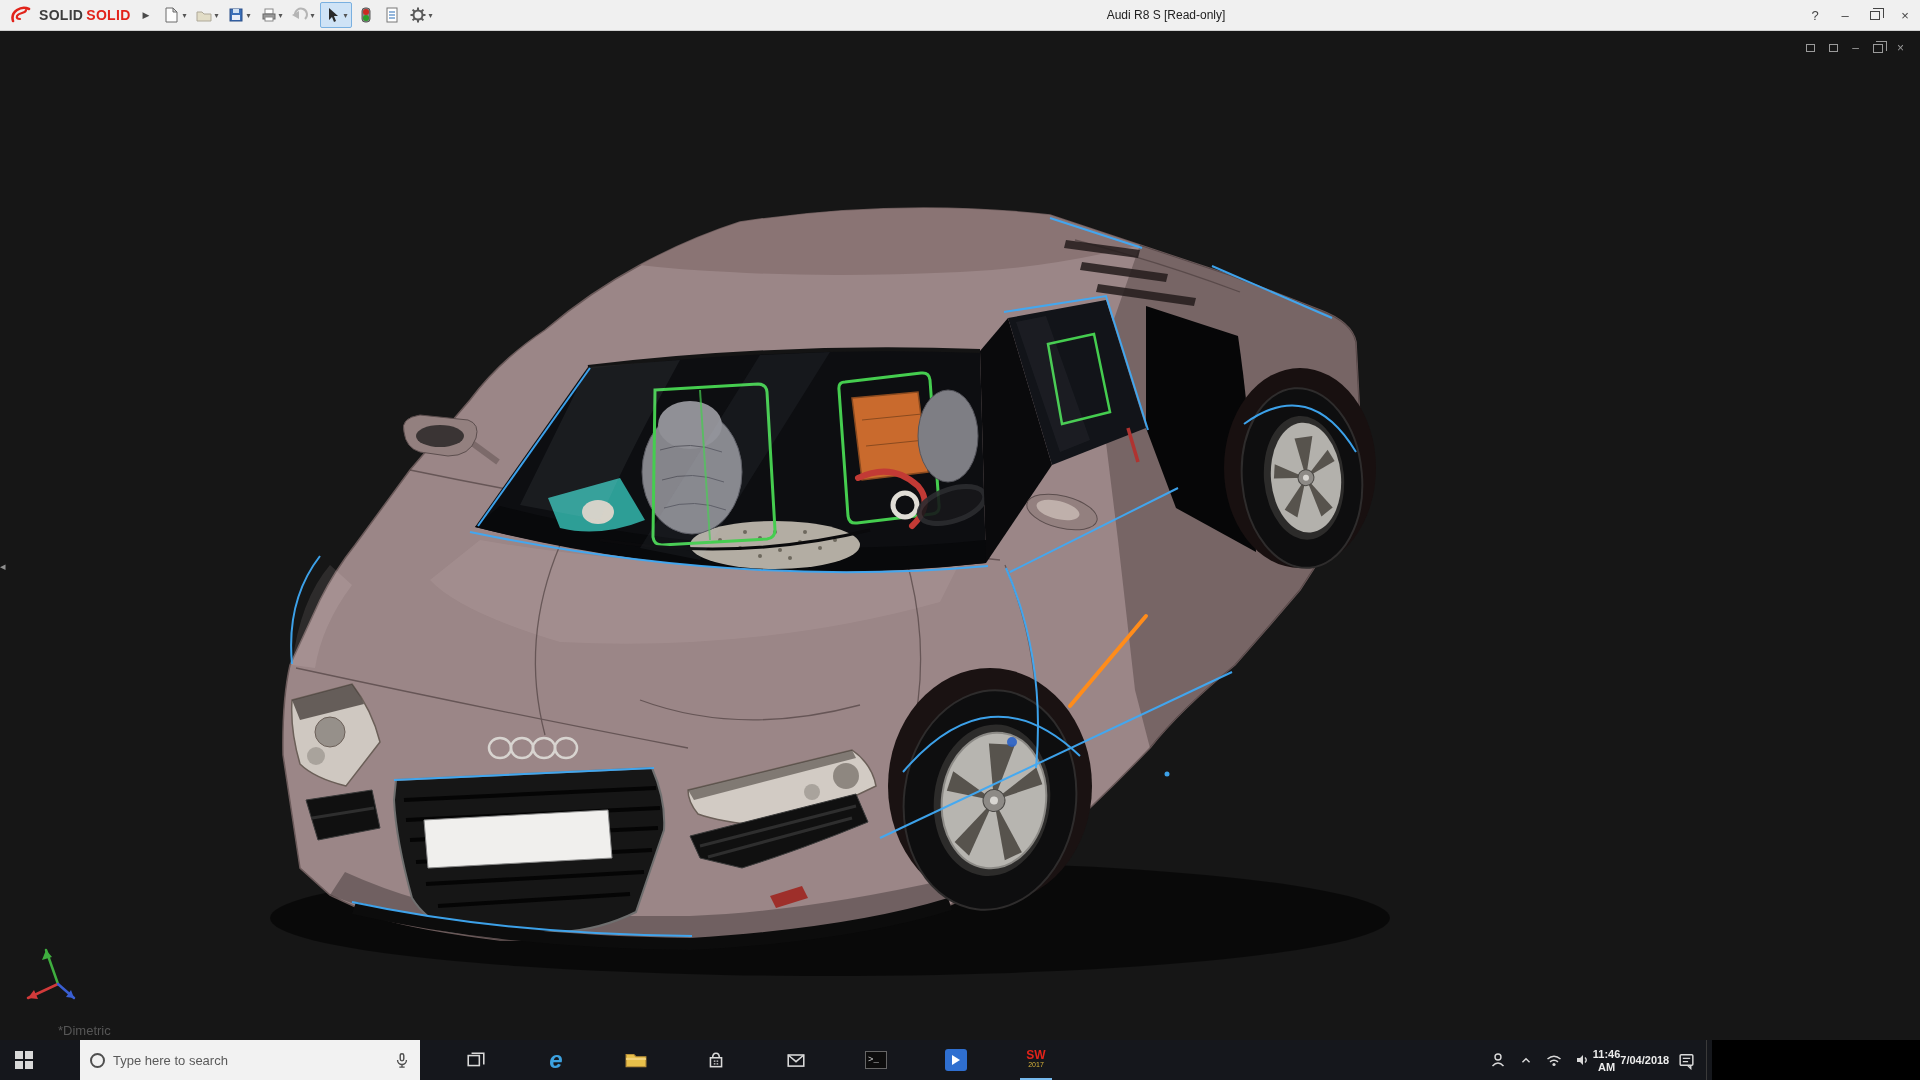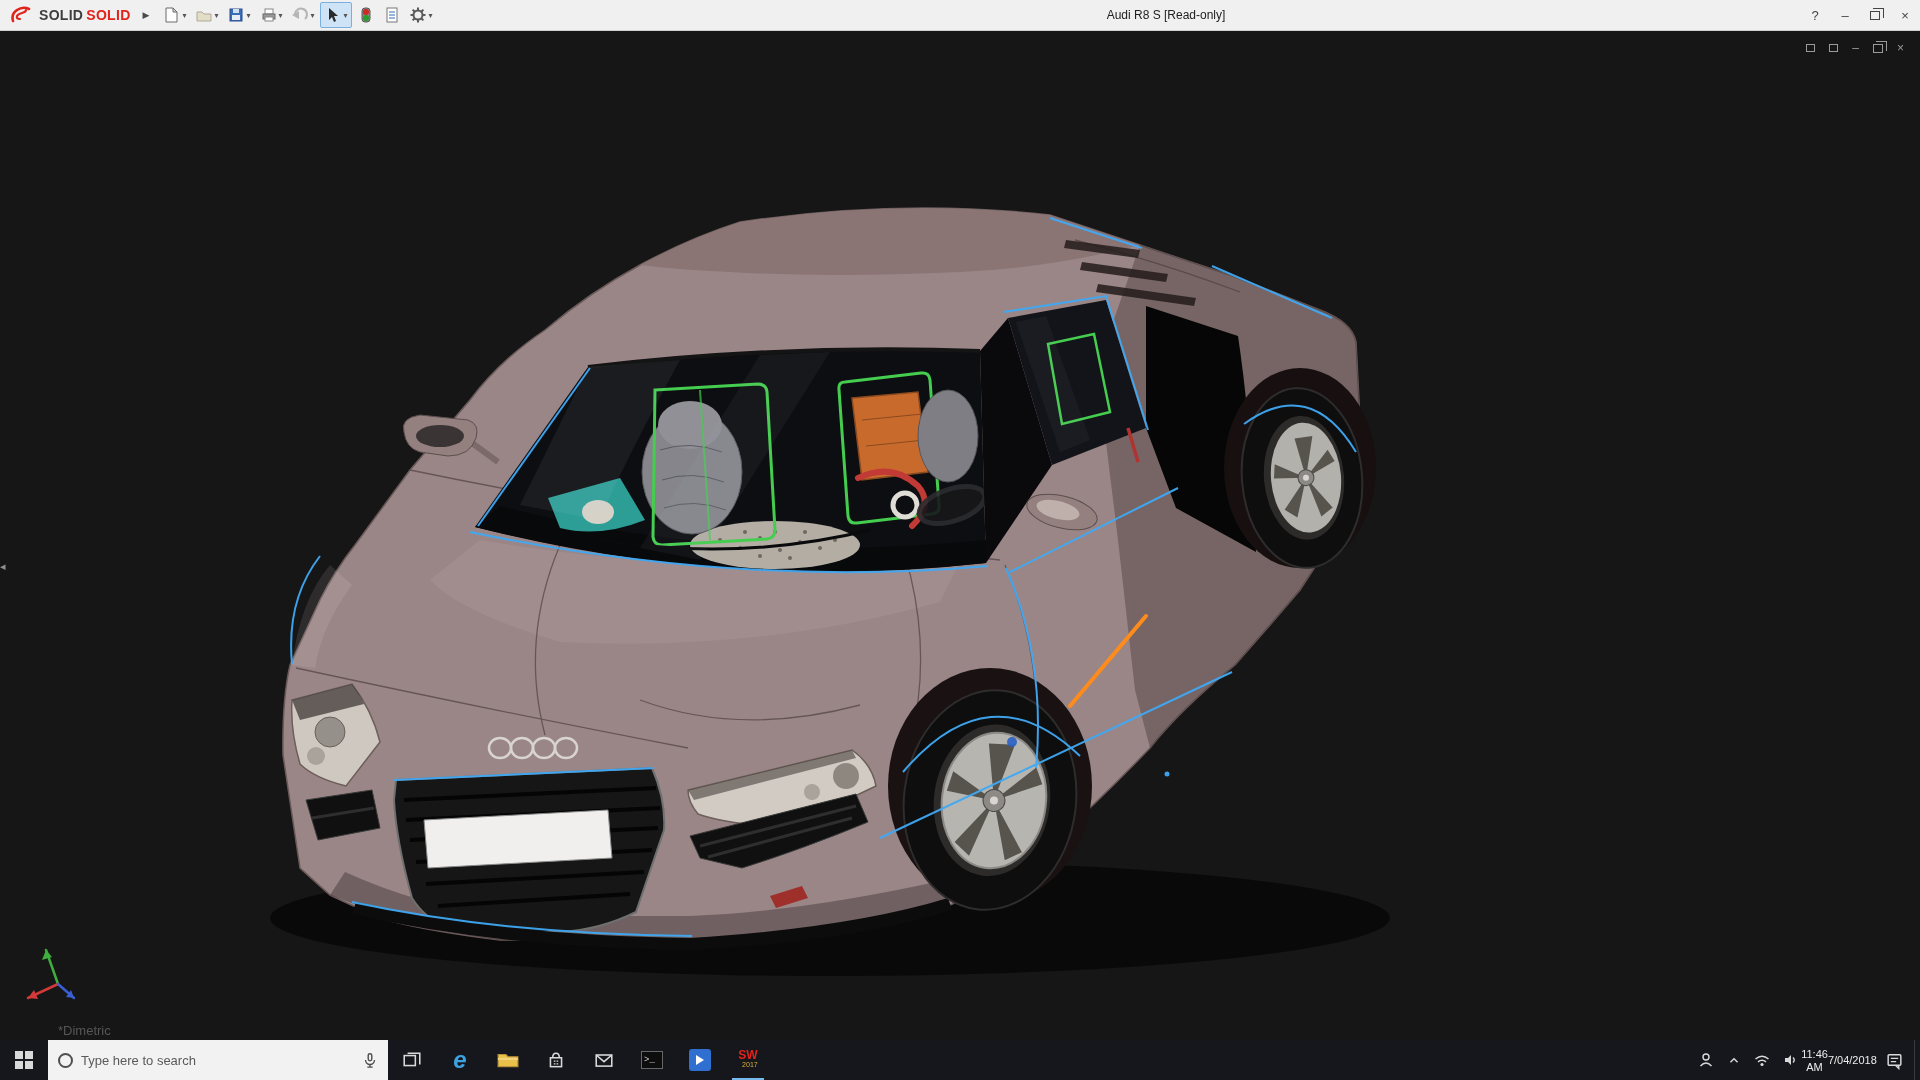--- a/index.html
+++ b/index.html
@@ -33,44 +33,44 @@
   .scene { position:absolute; top:0; left:0; }
   .doc-controls { position:absolute; top:10px; right:16px; display:flex; align-items:center; gap:14px; }
   .doc-controls .dbtn { color:#9a9a9a; font-size:12px; display:flex; align-items:center; justify-content:center; }
   .box-glyph { width:9px; height:8px; border:1px solid #9a9a9a; display:inline-block; }
   .restore-glyph.dim { border-color:#9a9a9a; }
   .restore-glyph.dim::before { border-color:#9a9a9a; }
   .orientation-label { position:absolute; left:14px; bottom:2px; font-size:13px; color:#565656;margin-left:44px; }
   .flyout-arrow { position:absolute; left:0px; top:529px; color:#8f8f8f; font-size:11px; }
 
   
-  .taskbar { position:absolute; bottom:0; left:0; width:1920px; height:40px;
-             background:var(--taskbar-bg,#15171c); display:flex; align-items:stretch; }
+  .taskbar { position:absolute; bottom:0; left:0; width:1712px; height:40px;
+             background:var(--taskbar-bg,#15171c); display:flex; align-items:stretch;gap:32px; }
   .tk { display:flex; align-items:center; justify-content:center; }
   .start { width:48px; }
   .winlogo { display:grid; grid-template-columns:8px 8px; grid-template-rows:8px 8px; gap:2px; }
   .winlogo div { background:#d9d9d9; }
   .searchbox { width:340px; background:#f2f2f2; display:flex; align-items:center; gap:8px; padding:0 10px; }
   .cortana-ring { width:15px; height:15px; border:2px solid #4f4f4f; border-radius:50%; }
   .searchbox input { flex:1; border:none; outline:none; background:transparent; font-size:13px; color:#333;
                      font-family:"Liberation Sans",sans-serif; }
   .searchbox input::placeholder { color:#5a5a5a; }
   .appbtn { width:48px; position:relative; }
   .appbtn .runline { position:absolute; bottom:0; left:8px; width:32px; height:2px; background:#76b9ed; }
   .edge-e { font-size:24px; font-weight:bold; color:#3ca2e0; font-style:italic; }
   .cmd-ic { width:22px; height:18px; background:#0d0d0d; border:1px solid #666; color:#cfcfcf;
             font-family:"Liberation Mono",monospace; font-size:9px; line-height:16px; text-align:left; padding-left:2px; }
   .blueapp { width:22px; height:22px; border-radius:3px; background:#2f6fd0; display:flex; align-items:center; justify-content:center; }
   .blueapp i { width:0; height:0; border-left:8px solid #fff; border-top:5px solid transparent; border-bottom:5px solid transparent; }
-  .sw-ic { text-align:right; line-height:10px; }
+  .sw-ic { text-align:center; line-height:10px; }
   .sw-ic .sw { color:var(--brand-red,#e2231a); font-weight:bold; font-size:12px; display:block; }
   .sw-ic .yr { color:#d8b23a; font-size:7px; display:block; }
   .tray { margin-left:auto; display:flex; align-items:center; }
   .traybtn { width:28px; height:40px; display:flex; align-items:center; justify-content:center; }
-  .clock { width:70px; text-align:center; color:#ececec; font-size:11px; line-height:13px; padding-top:1px; }
+  .clock { width:70px; text-align:center; color:#ececec; font-size:11px; line-height:13px; padding-top:1px;font-weight:bold; }
   .show-desktop { width:6px; border-left:1px solid #3a3a3a; height:40px; }
 </style>
 </head>
 <body>
 
 <div class="titlebar">
   <div class="brand">
     <svg width="26" height="20" viewBox="0 0 26 20">
       <path d="M3,16 Q1,9 7,5 Q13,1 19,4" fill="none" stroke="#e2231a" stroke-width="2.6" stroke-linecap="round"></path>
       <path d="M10,14 q-4,0 -3,-3 q1,-2 5,-3 q4,-1 4,-3" fill="none" stroke="#e2231a" stroke-width="2.2" stroke-linecap="round"></path>

